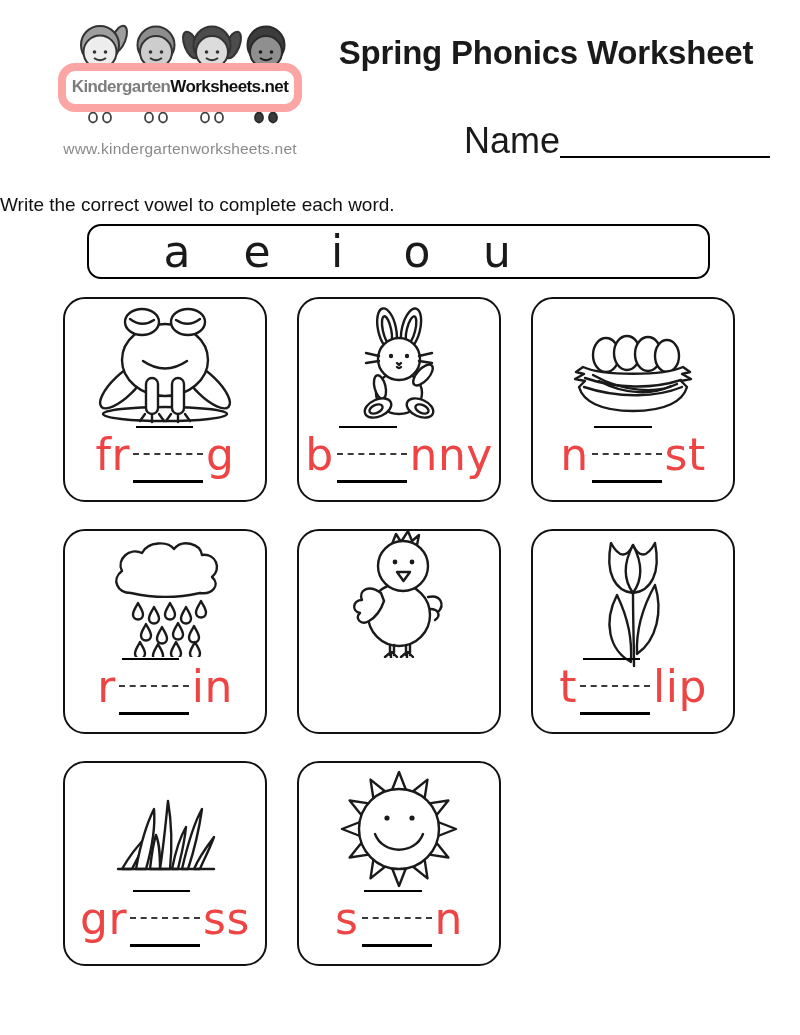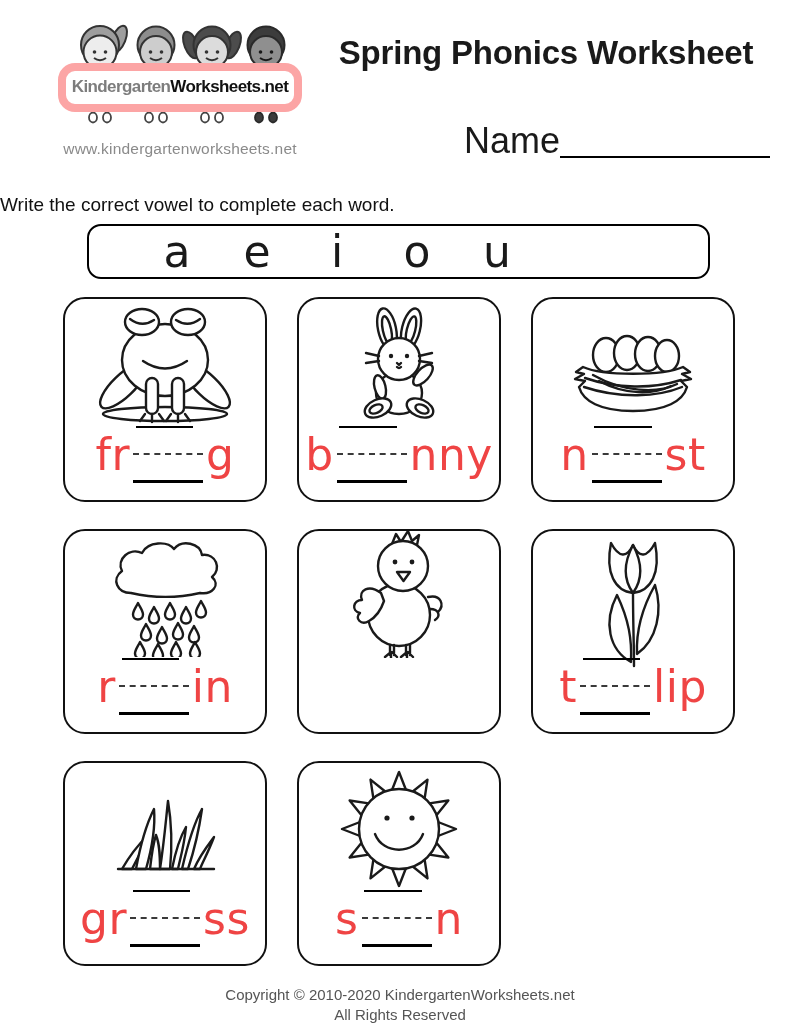--- a/index.html
+++ b/index.html
@@ -314,18 +314,14 @@
       </div>
       <div class="card-word">
         <span>s</span>
           <span class="blank"></span>
           <span>n</span>
       </div>
     </div>
 
   </div>
 
-  <div class="footer">
-    <div>Copyright © 2010-2020 KindergartenWorksheets.net</div>
-    <div>All Rights Reserved</div>
-  </div>
 
 </div>
 
 </body></html>

